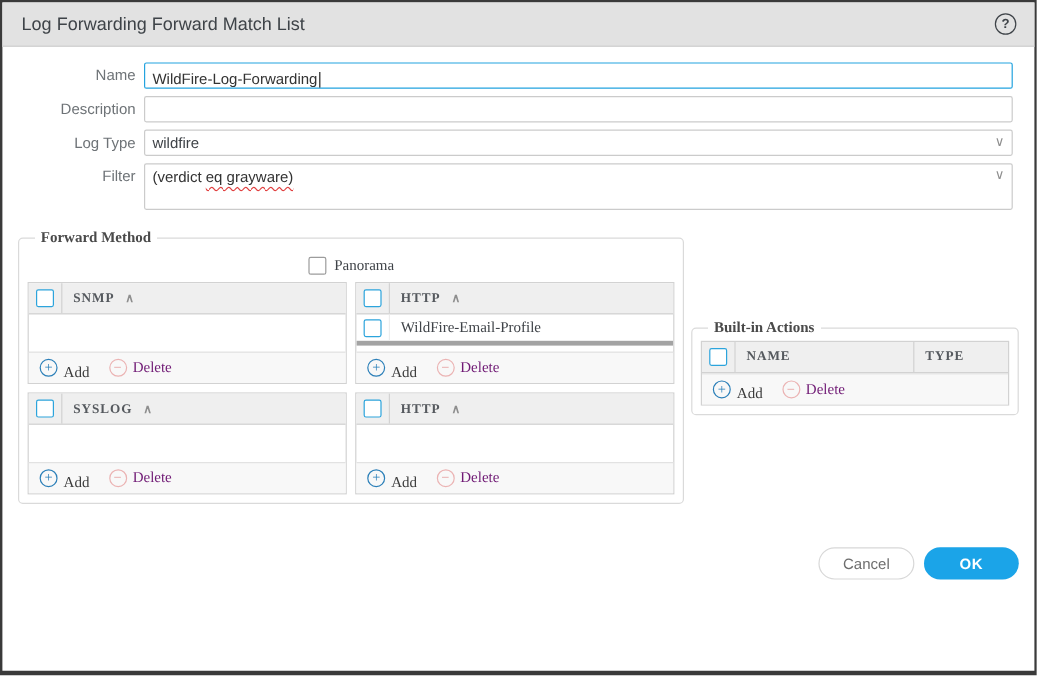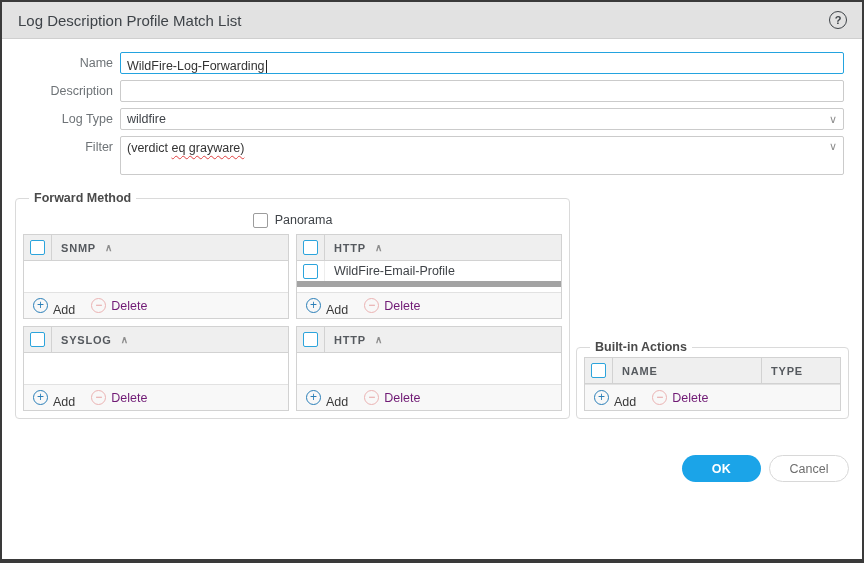--- a/index.html
+++ b/index.html
@@ -44,21 +44,21 @@
     display: flex; align-items: center; padding: 0 6px;
   }
   .fbox.focused { border: 1.5px solid #23A3DF; align-items: flex-end; }
   .caret { display: inline-block; width: 1px; height: 13px; background: #222; margin-left: 1px; }
   .fselect { justify-content: space-between; color: #3F4348; cursor: pointer; }
   .chev { color: #8E8E8E; font-size: 11px; line-height: 1; }
   .ffilter { height: 39px; align-items: flex-start; padding-top: 4px; justify-content: space-between; cursor: text; }
   .wavy { text-decoration: underline wavy #E04040 1px; text-underline-offset: 3px; }
 
   
-  .main { display: flex; gap: 6px; padding: 0 13px; margin-top: 10px; align-items: flex-end; flex: 0 0 auto; }
+  .main { display: flex; gap: 6px; padding: 0 13px; margin-top: 10px; align-items: center; flex: 0 0 auto; font-family: Liberation Serif, serif; }
   fieldset { border: 1px solid #DADADA; border-radius: 4px; padding: 1px 7px 7px; }
   legend { font-size: 12.5px; font-weight: bold; color: #4A4A4A; padding: 0 5px; margin-left: 6px; }
   #forward-method { width: 555px; flex: 0 0 auto; }
   #built-in-actions { flex: 1; display: flex; }
 
   
   .panorama-row { height: 28px; display: flex; align-items: center; justify-content: center; gap: 7px; }
   .checkbox {
     width: 15px; height: 15px; border-radius: 2px; background: #FFF;
     border: 1.5px solid #2CA4DC; cursor: pointer; flex: 0 0 auto;
@@ -75,21 +75,21 @@
     display: flex; align-items: center;
   }
   .cbcell {
     width: 28px; flex: 0 0 auto; align-self: stretch;
     display: flex; align-items: center; justify-content: center;
     border-right: 1px solid #D2D2D2;
   }
   .panel-title { font-size: 11px; font-weight: bold; color: #55595E; letter-spacing: 0.8px; margin-left: 9px; }
   .panel-chevron { margin-left: 9px; color: #8E8E8E; font-size: 10px; font-weight: bold; cursor: pointer; }
   .panel-body { flex: 1 1 auto; overflow: hidden; }
-  .prow { height: 26px; display: flex; align-items: center; border-bottom: 6px solid #a3a3a3; }
+  .prow { height: 26px; display: flex; align-items: center; border-bottom: 4px solid #a3a3a3; }
   .prow .cbcell { border-right: 1px solid #EDEDED; }
   .prow-label { font-size: 12.5px; color: #3F4348; margin-left: 9px; }
 
   .panel-footer {
     height: 26px; flex: 0 0 auto; background: #F8F8F8;
     border-top: 1px solid #E2E2E2;
     display: flex; align-items: center; gap: 16px; padding-left: 9px;
   }
   .action { display: flex; align-items: center; gap: 5px; cursor: pointer; }
   .circle-icon {
@@ -121,21 +121,21 @@
   }
   .btn-ok { width: 79px; background: #1BA4E8; color: #FFF; font-weight: bold; border: none; letter-spacing: 0.5px; }
   .btn-cancel { width: 80px; background: #FFF; color: #6E6E6E; border: 1px solid #D8D8D8; }
 </style>
 </head>
 <body>
 
 <div class="dialog">
 
   <div class="titlebar">
-    <span class="title">Log Description Profile Match List</span>
+    <span class="title">Log Forwarding Forward Match List</span>
     <span class="help-circle">?</span>
   </div>
 
   <div class="form">
 
     <div class="frow">
       <span class="flabel">Name</span>
       <div class="fbox focused">
         <span>WildFire-Log-Forwarding</span>
         <span class="caret"></span>
@@ -296,17 +296,17 @@
             <span class="circle-icon">−</span>
             <span class="action-label">Delete</span>
           </span>
         </div>
       </div>
     </fieldset>
 
   </div>
 
   <div class="dlg-footer">
+    <button class="btn btn-cancel">Cancel</button>
     <button class="btn btn-ok">OK</button>
-    <button class="btn btn-cancel">Cancel</button>
   </div>
 
 </div>
 
 </body></html>

